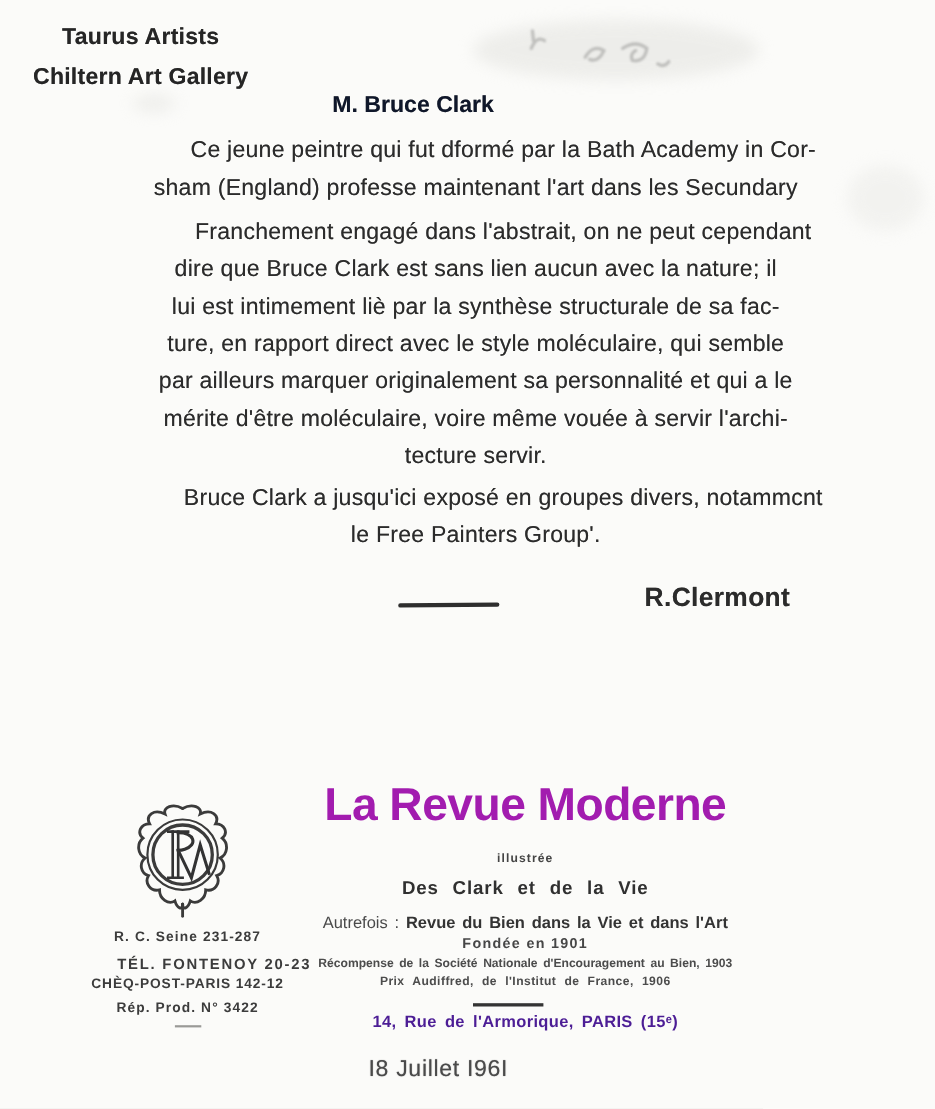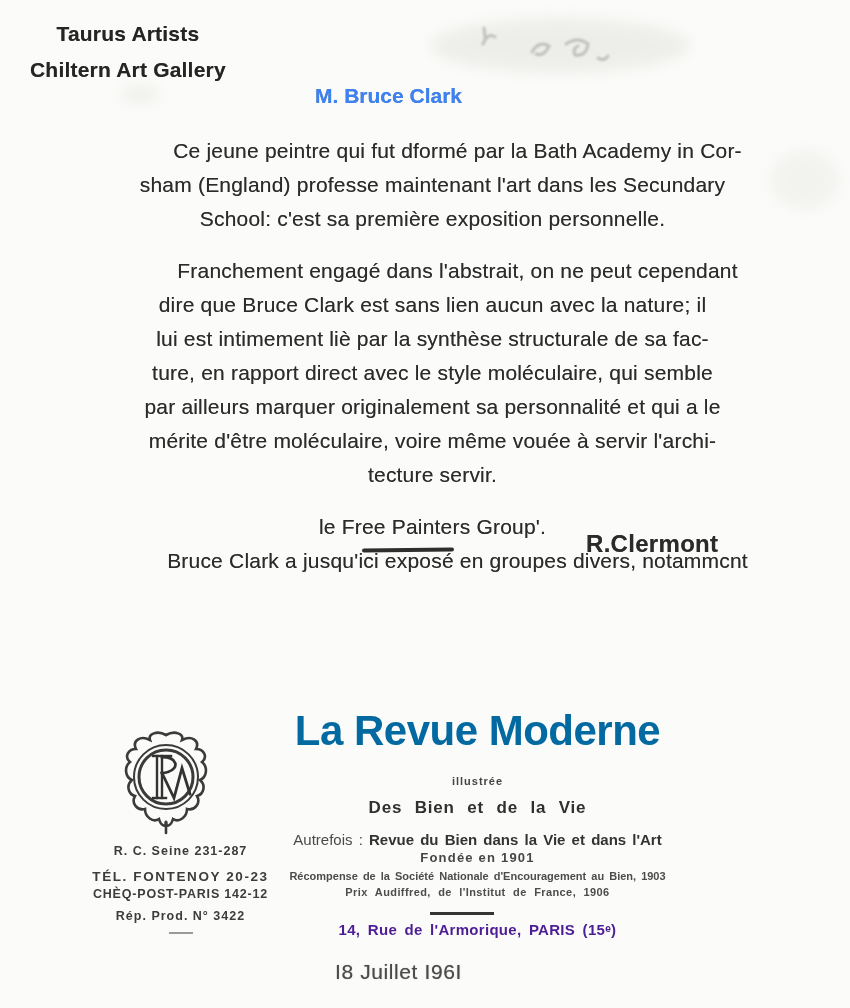--- a/index.html
+++ b/index.html
@@ -14,43 +14,43 @@
   }
   
   .smudge{position:absolute;border-radius:50%;filter:blur(7px);pointer-events:none;}
   .smudge.a{left:430px;top:18px;width:260px;height:55px;background:#e3e3df;opacity:.55;}
   .smudge.b{left:770px;top:150px;width:70px;height:60px;background:#ededea;opacity:.6;}
   .smudge.c{left:120px;top:86px;width:40px;height:16px;background:#e6e6e2;opacity:.6;}
   .stamp{position:absolute;left:470px;top:22px;width:170px;height:50px;opacity:.55;filter:blur(1px);}
   
   .tw{font-family:Liberation Sans, sans-serif;text-shadow:0 0 .6px rgba(35,35,35,.55);text-align:center;}
   .gallery{position:absolute;left:30px;top:16px;font-size:21px;font-weight:bold;line-height:36px;letter-spacing:.2px;color:#252525;}
-  .doc-title{position:absolute;left:315px;top:84px;font-size:21px;font-weight:bold;color:#3b82f6;}
+  .doc-title{position:absolute;left:302px;top:84px;font-size:21px;font-weight:bold;color:#0f172a;}
   .letter-body{position:absolute;left:30px;top:116px;width:805px;font-size:21px;line-height:34px;letter-spacing:.2px;}
-  .letter-body .para{margin:18px;}
+  .letter-body .para{margin:4px;}
   .letter-body .para.p2{margin-top:6px;}
   .letter-body .para.p3{margin-top:2px;}
   .tline{white-space:pre;}
   .tline.indent{padding-left:50px;}
   .divider{position:absolute;left:362px;top:548px;width:92px;height:3.5px;background:#2e2e2e;transform:rotate(-.5deg);border-radius:2px;}
   .signature{position:absolute;left:586px;top:530px;font-size:24px;font-weight:bold;letter-spacing:.3px;}
   .dateline{position:absolute;left:335px;top:960px;font-size:21px;color:#4a4a4a;letter-spacing:.6px;text-shadow:0 0 1px rgba(70,70,70,.6);}
   
   .sans{font-family:"Liberation Sans","DejaVu Sans",sans-serif;}
   .logo{position:absolute;left:120px;top:730px;width:92px;height:108px;}
-  .contact{position:absolute;left:68px;top:844px;width:225px;text-align:center;color:#3c3c3c;}
+  .contact{position:absolute;left:58px;top:844px;width:225px;text-align:center;color:#3c3c3c;}
   .contact .c-line{font-weight:bold;}
   .c-seine{font-size:12.5px;letter-spacing:1px;margin-bottom:11px;}
-  .c-tel{font-size:13.5px;letter-spacing:1.6px;margin-bottom:3px;}
+  .c-tel{font-size:13.5px;letter-spacing:1.6px;margin-bottom:3px;text-align:right;}
   .c-cheq{font-size:12.5px;letter-spacing:.8px;margin-bottom:8px;}
   .c-rep{font-size:12.5px;letter-spacing:1px;margin-bottom:9px;}
   .c-dash{width:24px;height:2px;background:#9a9a97;margin:0 auto;}
   .masthead{position:absolute;left:255px;top:708px;width:445px;text-align:center;color:#333;}
   .mh{position:absolute;left:0;width:100%;}
-  .mh-title{top:0;font-size:42px;font-weight:bold;letter-spacing:-.5px;color:#0369a1;line-height:46px;text-align:center;}
+  .mh-title{top:0;font-size:42px;font-weight:bold;letter-spacing:-.5px;color:#a21caf;line-height:46px;text-align:center;}
   .mh-illustree{top:67px;font-size:11px;font-weight:bold;letter-spacing:1px;color:#454545;}
   .mh-arts{top:90px;font-size:17px;font-weight:bold;letter-spacing:.8px;word-spacing:7px;color:#303030;}
   .mh-formerly{top:123px;font-size:15px;color:#4a4a4a;word-spacing:2px;}
   .mh-formerly b{color:#333;}
   .mh-founded{top:142px;font-size:13px;font-weight:bold;letter-spacing:1.2px;color:#464646;}
   .mh-award1{top:162px;font-size:11px;font-weight:bold;word-spacing:2px;color:#4c4c4c;}
   .mh-award2{top:178px;font-size:11px;font-weight:bold;word-spacing:4px;letter-spacing:.4px;color:#4c4c4c;}
   .mh-rule{top:204px;left:calc(50% - 48px);width:64px;height:2.5px;background:#343434;}
   .mh-address{top:213px;font-size:15px;font-weight:bold;word-spacing:3px;letter-spacing:.3px;color:#4c1d95;}
 </style>
@@ -76,34 +76,33 @@
     <div>Taurus Artists</div>
     <div>Chiltern Art Gallery</div>
   </div>
 
   <div class="doc-title tw">M. Bruce Clark</div>
 
   <div class="letter-body tw">
     <div class="para p1">
       <div class="tline indent">Ce jeune peintre qui fut dformé par la Bath Academy in Cor-</div>
       <div class="tline">sham (England) professe maintenant l'art dans les Secundary</div>
-      <div class="tline">School: c'est sa première exposition personnelle.</div>
     </div>
     <div class="para p2">
       <div class="tline indent">Franchement engagé dans l'abstrait, on ne peut cependant</div>
       <div class="tline">dire que Bruce Clark est sans lien aucun avec la nature; il</div>
       <div class="tline">lui est intimement liè par la synthèse structurale de sa fac-</div>
       <div class="tline">ture, en rapport direct avec le style moléculaire, qui semble</div>
       <div class="tline">par ailleurs marquer originalement sa personnalité et qui a le</div>
       <div class="tline">mérite d'être moléculaire, voire même vouée à servir l'archi-</div>
       <div class="tline">tecture servir.</div>
     </div>
     <div class="para p3">
+      <div class="tline indent">Bruce Clark a jusqu'ici exposé en groupes divers, notammcnt</div>
       <div class="tline">le Free Painters Group'.</div>
-      <div class="tline indent">Bruce Clark a jusqu'ici exposé en groupes divers, notammcnt</div>
     </div>
   </div>
 
   <div class="divider"></div>
   <div class="signature tw">R.Clermont</div>
 
   <svg class="logo" viewBox="0 0 92 108">
     <g fill="none" stroke="#3b3b3b" stroke-width="2.6" stroke-linecap="round">
 
       <path d="M46,5 C37,0 28,4 30,10 C20,5 12,11 16,19 C8,19 4,27 10,32 C4,37 5,47 12,50 C6,55 8,64 15,66 C11,73 17,81 25,79 C25,87 33,93 39,89 C41,96 46,98 46,92"></path>
@@ -130,21 +129,21 @@
     <div class="c-line c-seine">R. C. Seine 231-287</div>
     <div class="c-line c-tel">TÉL. FONTENOY 20-23</div>
     <div class="c-line c-cheq">CHÈQ-POST-PARIS 142-12</div>
     <div class="c-line c-rep">Rép. Prod. N° 3422</div>
     <div class="c-dash"></div>
   </div>
 
   <div class="masthead sans">
     <div class="mh mh-title">La Revue Moderne</div>
     <div class="mh mh-illustree">illustrée</div>
-    <div class="mh mh-arts">Des Bien et de la Vie</div>
+    <div class="mh mh-arts">Des Clark et de la Vie</div>
     <div class="mh mh-formerly"><span>Autrefois : </span><b>Revue du Bien dans la Vie et dans l'Art</b></div>
     <div class="mh mh-founded">Fondée en 1901</div>
     <div class="mh mh-award1">Récompense de la Société Nationale d'Encouragement au Bien, 1903</div>
     <div class="mh mh-award2">Prix Audiffred, de l'Institut de France, 1906</div>
     <div class="mh mh-rule"></div>
     <div class="mh mh-address">14, Rue de l'Armorique, PARIS (15ᵉ)</div>
   </div>
 
   <div class="dateline tw">I8 Juillet I96I</div>
 

